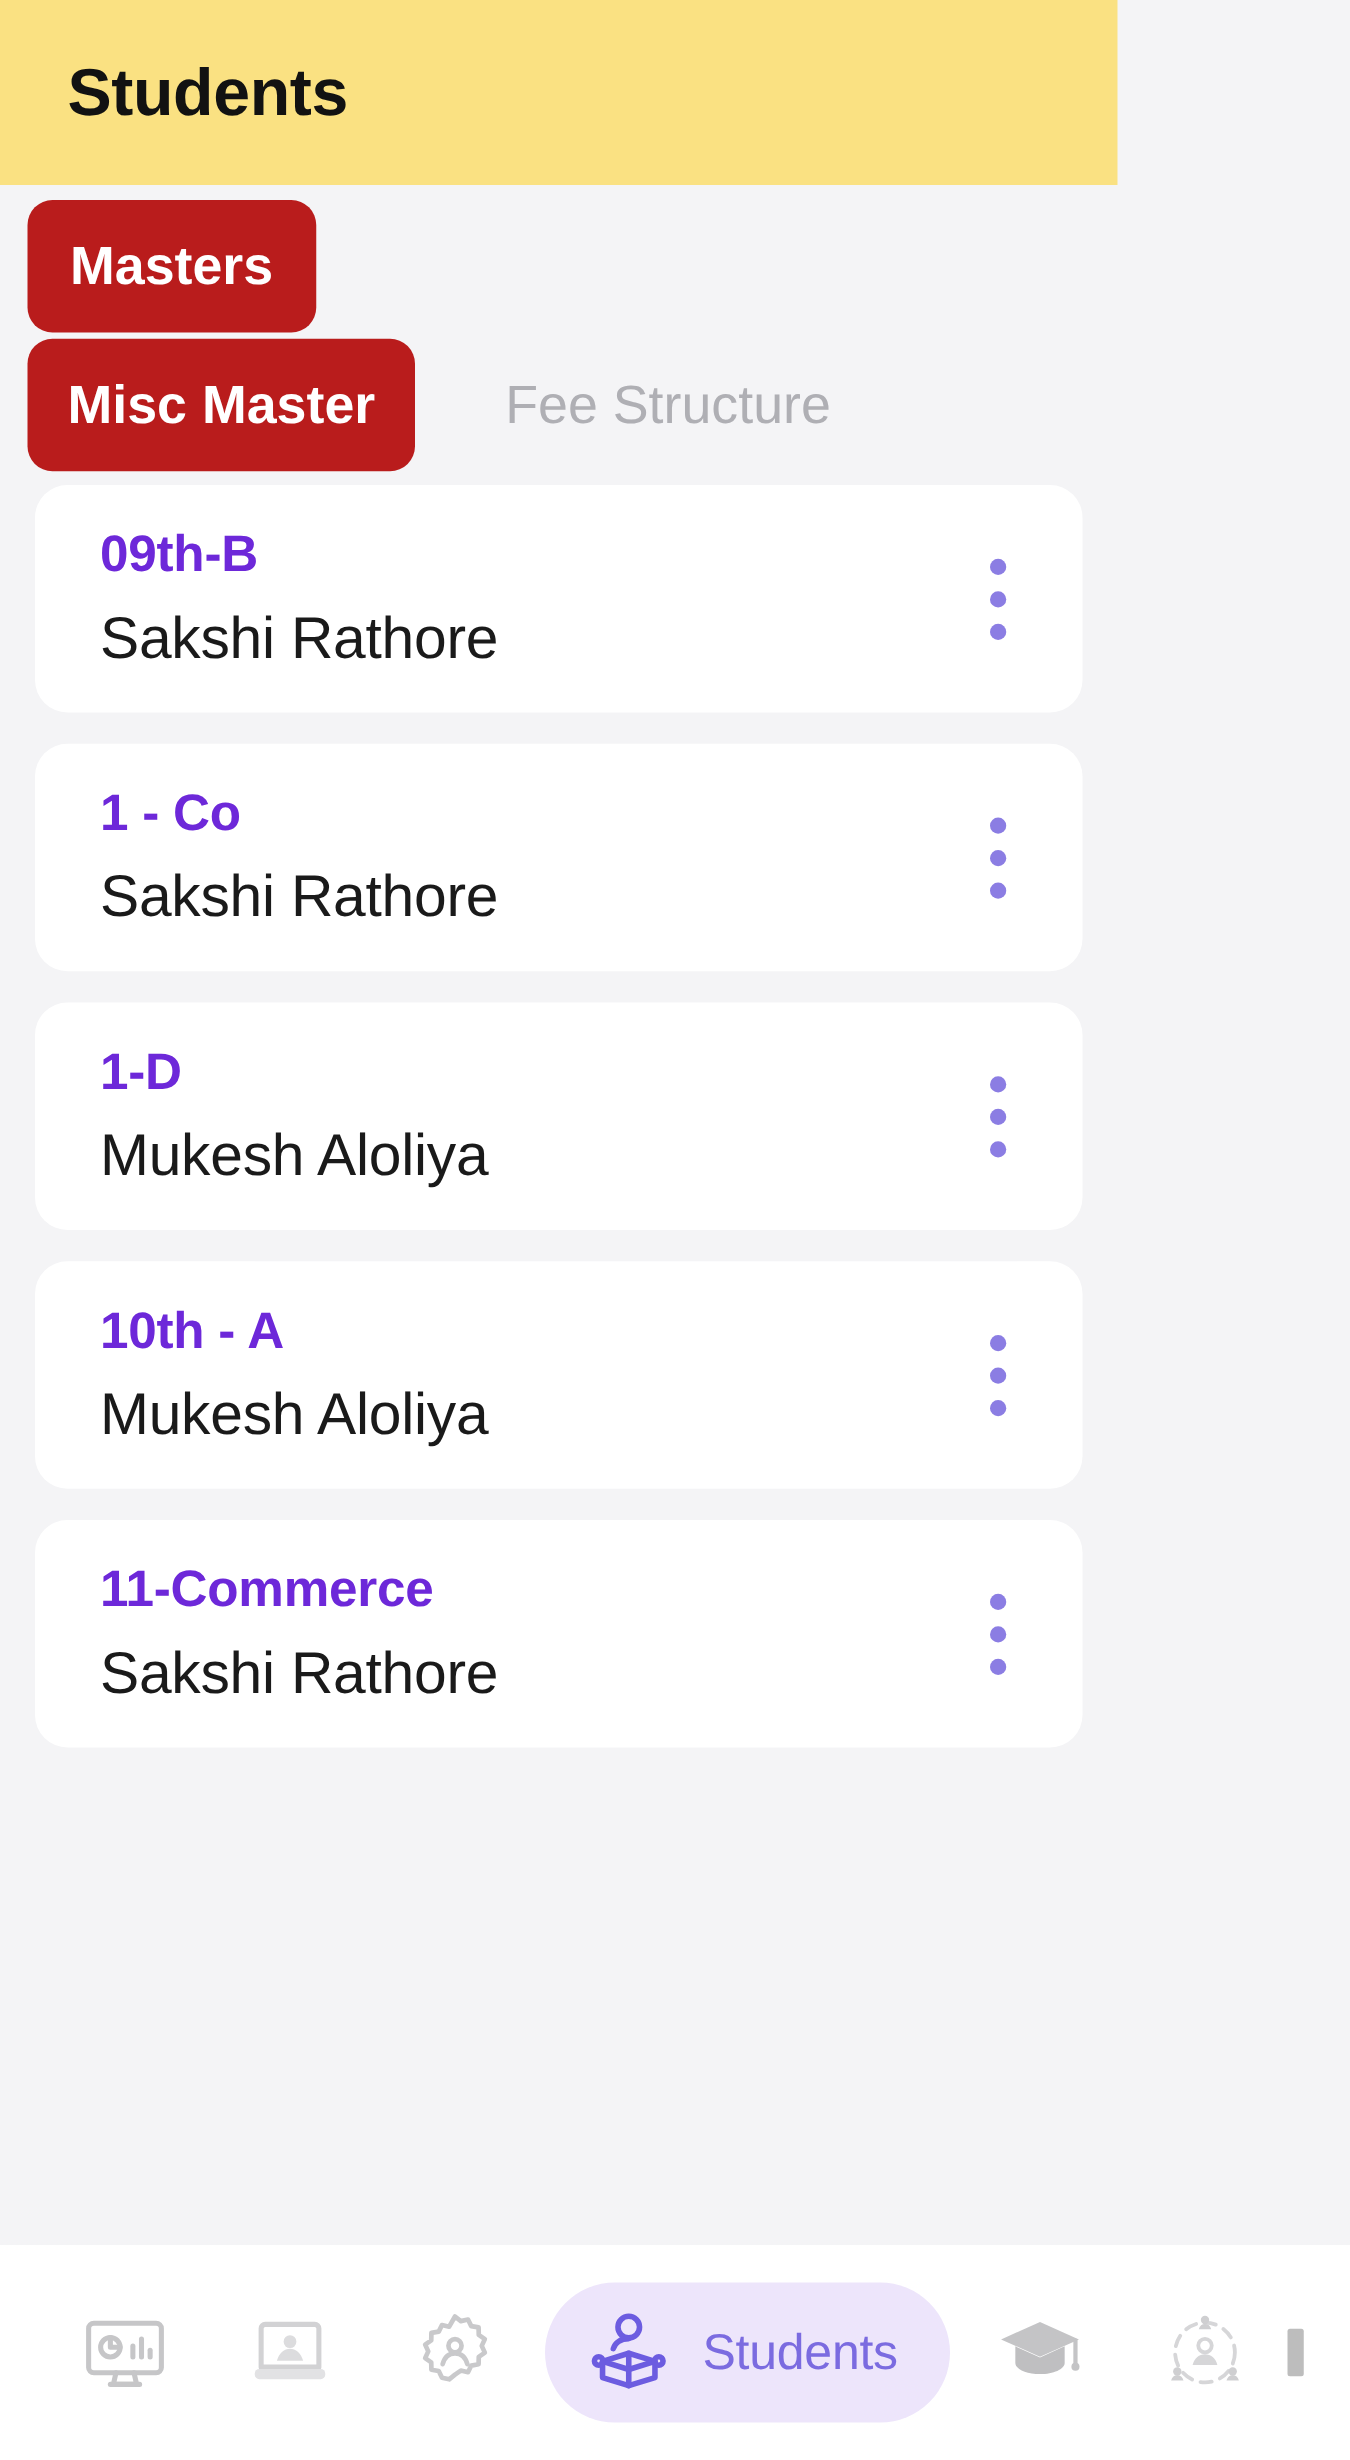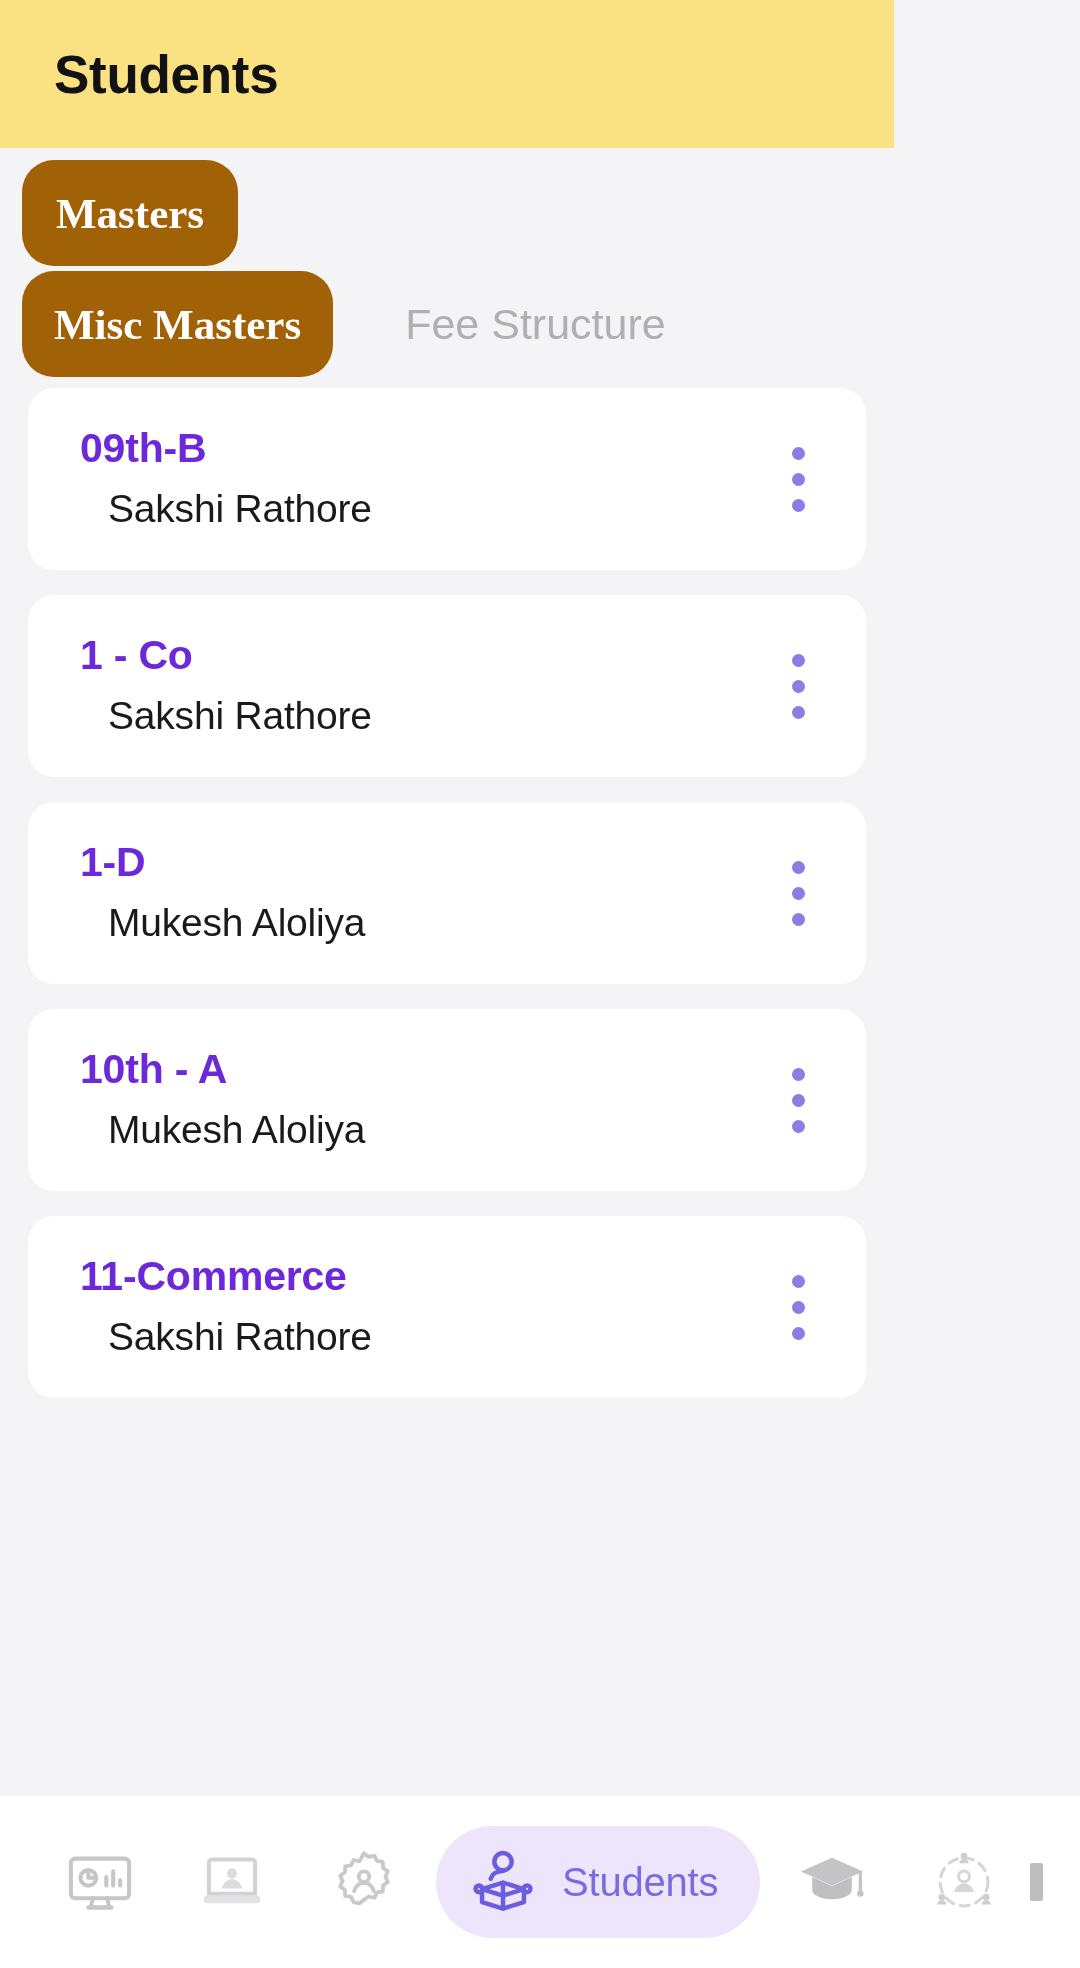--- a/index.html
+++ b/index.html
@@ -58,26 +58,25 @@
   .tabrow-secondary {
     height: 128px;
     padding-left: 22px;
     margin-top: -18px;
   }
 
   .chip {
     display: inline-flex;
     align-items: center;
     justify-content: center;
-    border-radius: 32px;
+    border-radius: 20px;
     color: #FFFFFF;
-    background: #a16207;
+    background: #b91c1c;
     font-weight: 700;
     flex: 0 0 auto;
-    font-family: Liberation Serif, serif;
   }
   .chip.primary {
     height: 106px;
     padding: 0 34px;
     font-size: 43px;
   }
   .chip.secondary {
     height: 106px;
     padding: 0 32px;
     font-size: 43px;
@@ -147,27 +146,26 @@
     justify-content: center;
   }
   .card-title {
     font-size: 41px;
     font-weight: 700;
     color: #6d28d9;
     line-height: 1.25;
     letter-spacing: -0.2px;
   }
   .card-subtitle {
-    font-size: 39px;
+    font-size: 47px;
     font-weight: 400;
     color: #1A1A1A;
     line-height: 1.3;
     margin-top: 10px;
     letter-spacing: -0.2px;
-    margin-left: 28px;
   }
 
   .kebab {
     width: 60px;
     height: 90px;
     display: flex;
     flex-direction: column;
     align-items: center;
     justify-content: center;
     gap: 13px;
@@ -239,21 +237,21 @@
 
   <div class="appbar">
     <div class="appbar-title">Students</div>
   </div>
 
   <div class="tabrow tabrow-primary">
     <div class="chip primary">Masters</div>
   </div>
 
   <div class="tabrow tabrow-secondary">
-    <div class="chip secondary">Misc Masters</div>
+    <div class="chip secondary">Misc Master</div>
     <div class="tab-inactive">Fee Structure</div>
   </div>
 
 
   <div class="list">
 
     <div class="card">
       <div class="card-texts">
         <div class="card-title">09th-B</div>
         <div class="card-subtitle">Sakshi Rathore</div>

